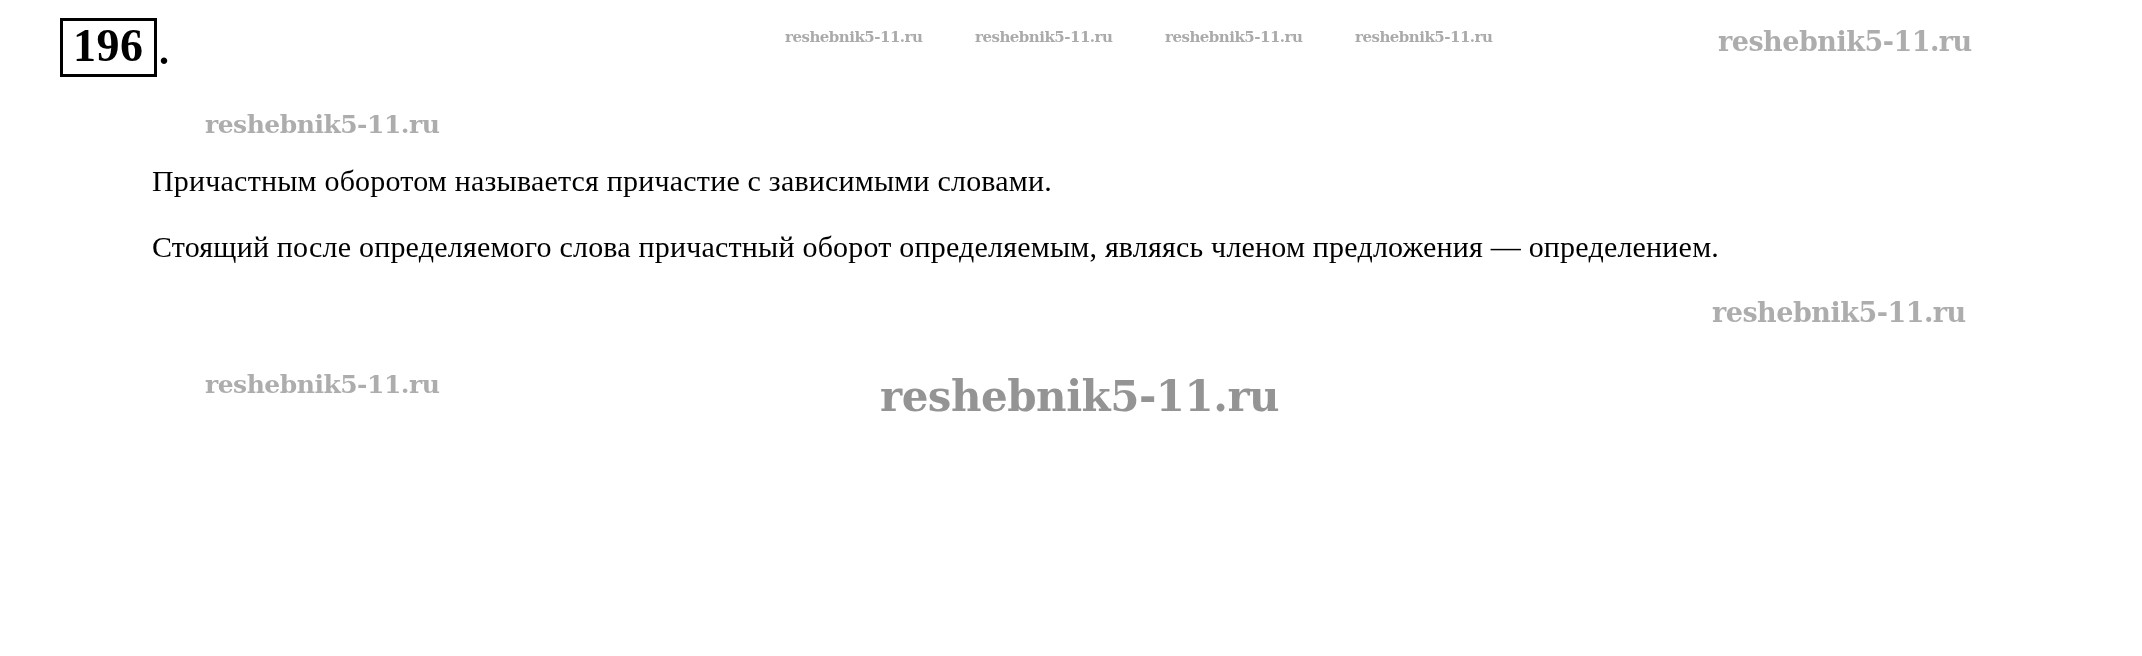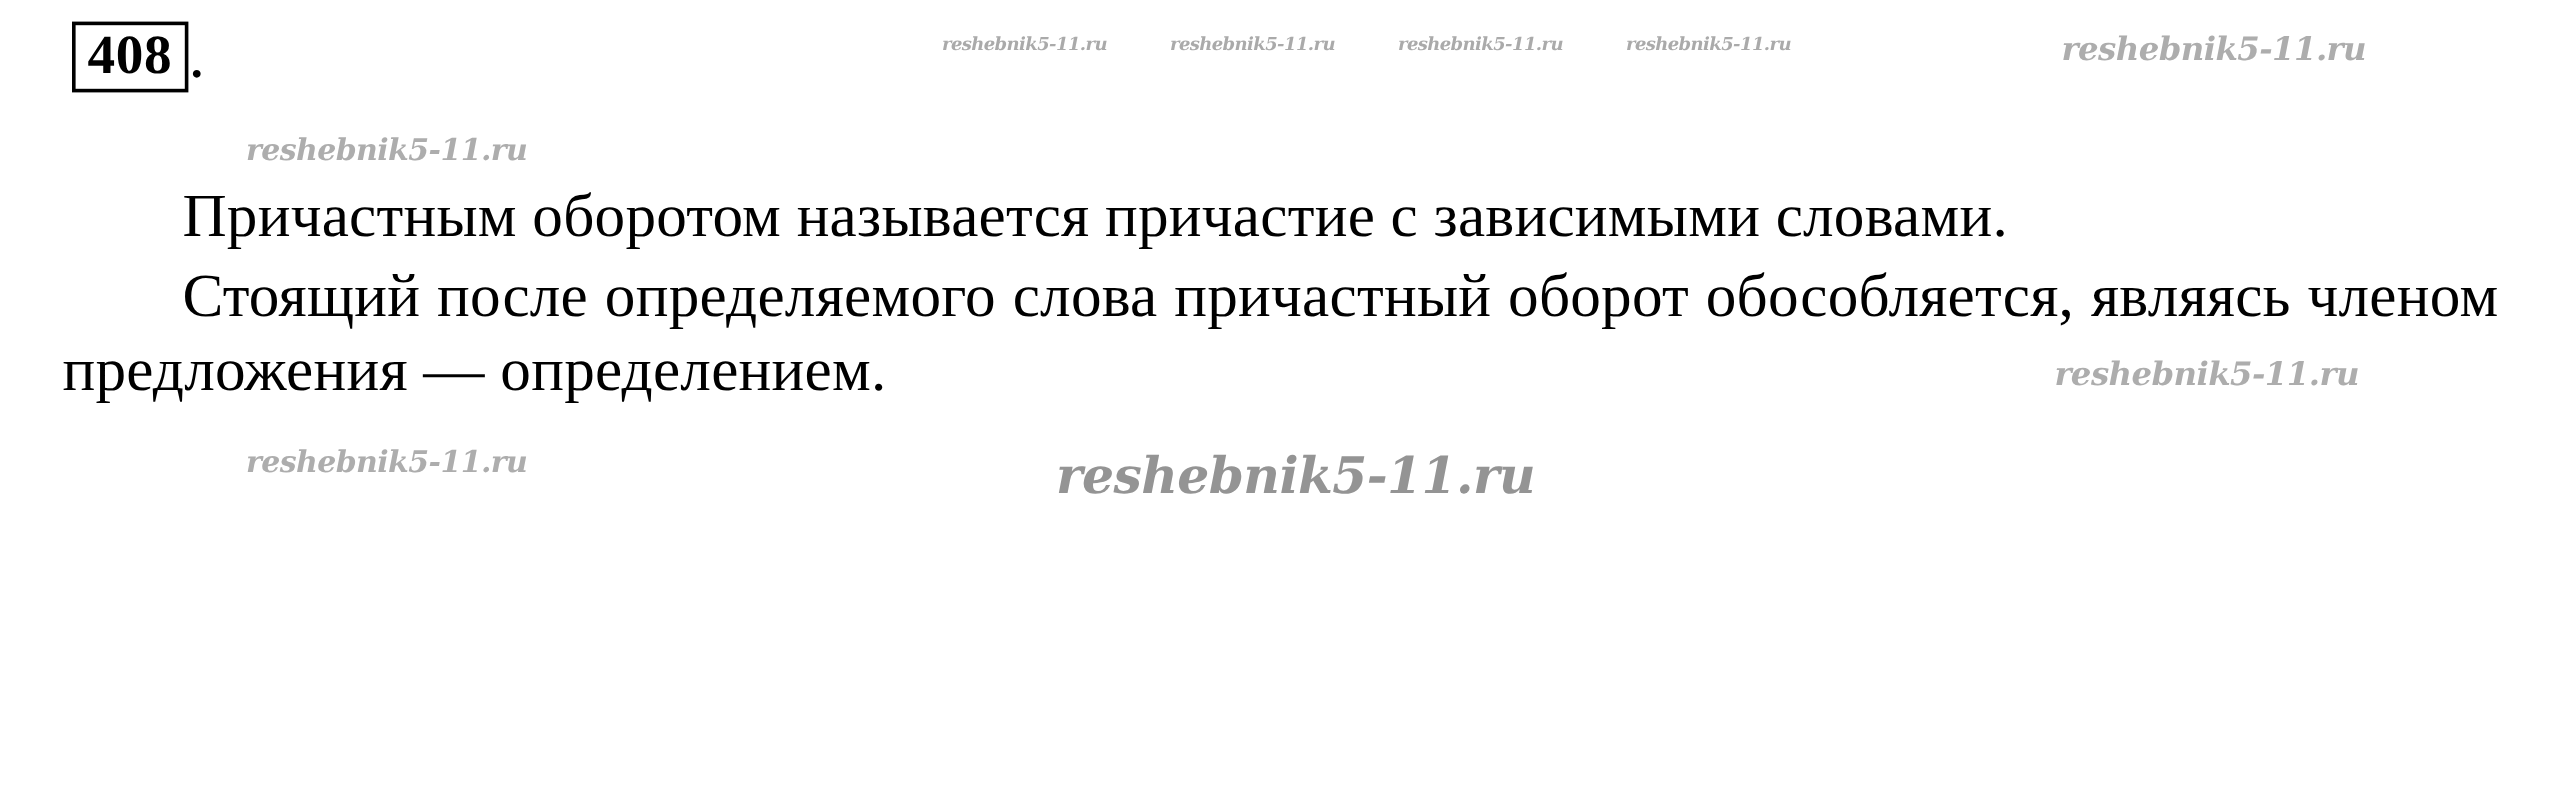--- a/index.html
+++ b/index.html
@@ -39,21 +39,21 @@
   }
 
   
   .doc-body {
     position: absolute;
     left: 52px;
     top: 150px;
     width: 2030px;
   }
   .para {
-    font-size: 51px;
+    font-size: 30px;
     line-height: 62px;
     text-align: justify;
     text-justify: inter-word;
     margin: 0 0 4px 0;
     letter-spacing: 0.2px;
   }
   .para.indent {
     text-indent: 100px;
   }
   .para-gap {
@@ -63,41 +63,40 @@
   
   .wm {
     position: absolute;
     font-family: "DejaVu Serif", serif;
     font-weight: bold;
     color: #8a8a8a;
     opacity: 0.72;
     white-space: nowrap;
     pointer-events: none;
     letter-spacing: -0.5px;
-    font-style: italic;
   }
   .wm-tiny  { font-size: 15px; color: #9c9c9c; opacity: 0.85; }
   .wm-small { font-size: 25px; color: #8e8e8e; }
   .wm-mid   { font-size: 27px; color: #8e8e8e; }
   .wm-big   { font-size: 42px; color: #7a7a7a; opacity: 0.8; }
 </style>
 </head>
 <body>
 
 <div class="ex-number">
-  <span>408</span>
+  <span>196</span>
   <span class="dot">.</span>
 </div>
 
 <div class="doc-body">
 
   <p class="para indent">Причастным оборотом называется причастие с зависимыми словами.</p>
 
   <p class="para indent">
-    <span>Стоящий после определяемого слова причастный оборот обособляется,</span>
+    <span>Стоящий после определяемого слова причастный оборот определяемым,</span>
     <span>являясь членом предложения — определением.</span>
   </p>
 
   <div class="para-gap"></div>
 
 
 </div>
 
 <div class="wm wm-tiny" style="left:785px;  top:28px;">reshebnik5-11.ru</div>
 <div class="wm wm-tiny" style="left:975px;  top:28px;">reshebnik5-11.ru</div>

